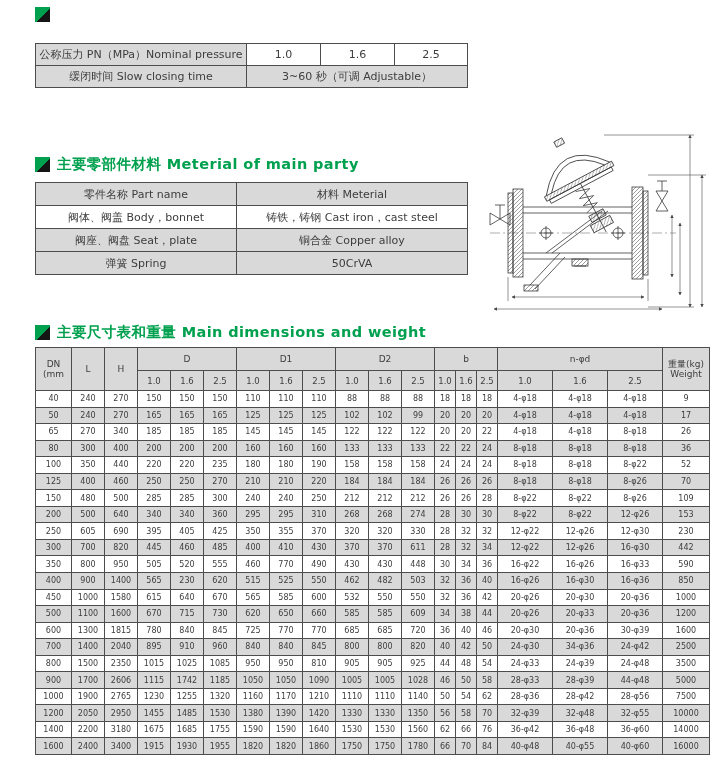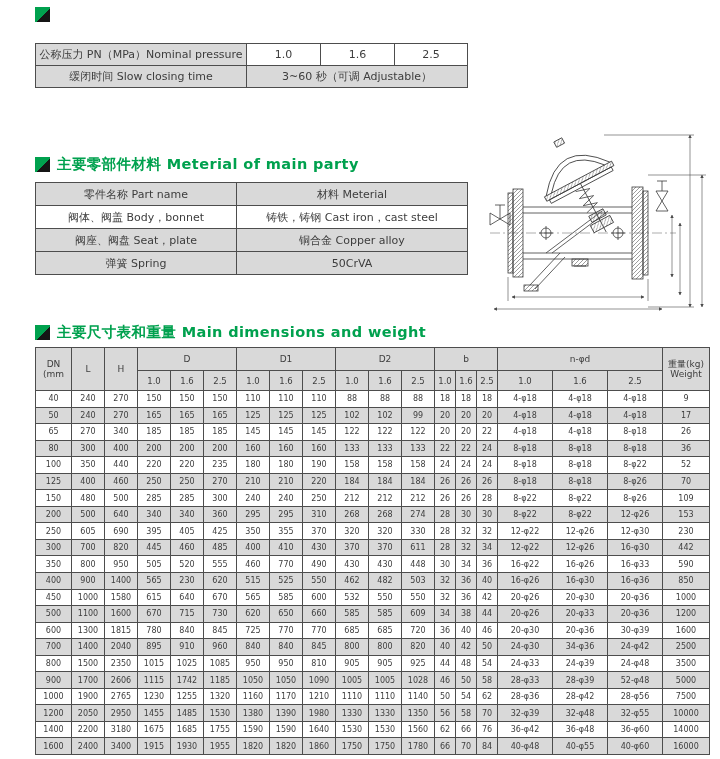--- a/index.html
+++ b/index.html
@@ -603,21 +603,21 @@
         <td class="gray">1050</td>
         <td class="gray">1090</td>
         <td class="gray">1005</td>
         <td class="gray">1005</td>
         <td class="gray">1028</td>
         <td class="gray">46</td>
         <td class="gray">50</td>
         <td class="gray">58</td>
         <td class="gray">28-φ33</td>
         <td class="gray">28-φ39</td>
-        <td class="gray">52-φ48</td>
+        <td class="gray">44-φ48</td>
         <td class="gray">5000</td>
       </tr>
       <tr>
         <td class="white">1000</td>
         <td class="white">1900</td>
         <td class="white">2765</td>
         <td class="white">1230</td>
         <td class="white">1255</td>
         <td class="white">1320</td>
         <td class="white">1160</td>
@@ -636,21 +636,21 @@
       </tr>
       <tr>
         <td class="gray">1200</td>
         <td class="gray">2050</td>
         <td class="gray">2950</td>
         <td class="gray">1455</td>
         <td class="gray">1485</td>
         <td class="gray">1530</td>
         <td class="gray">1380</td>
         <td class="gray">1390</td>
-        <td class="gray">1980</td>
+        <td class="gray">1420</td>
         <td class="gray">1330</td>
         <td class="gray">1330</td>
         <td class="gray">1350</td>
         <td class="gray">56</td>
         <td class="gray">58</td>
         <td class="gray">70</td>
         <td class="gray">32-φ39</td>
         <td class="gray">32-φ48</td>
         <td class="gray">32-φ55</td>
         <td class="gray">10000</td>

